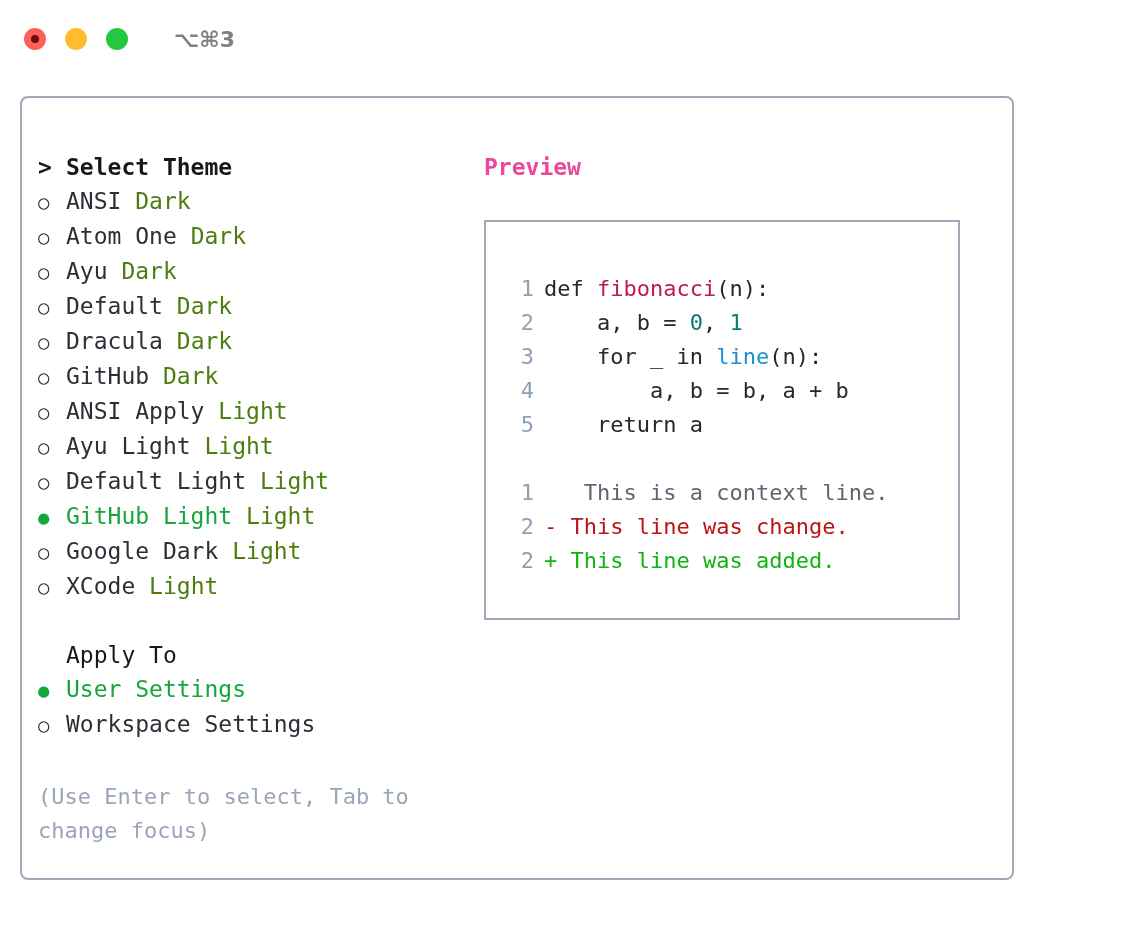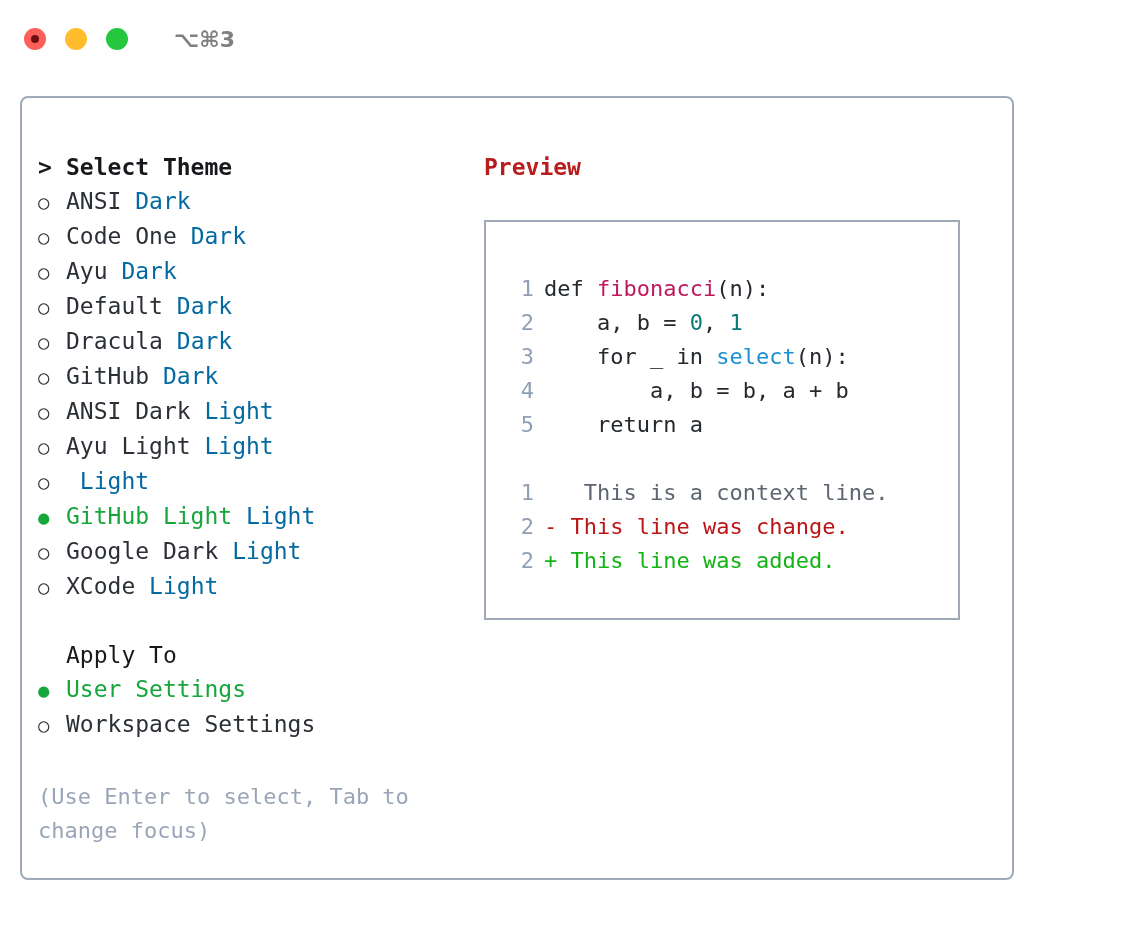--- a/index.html
+++ b/index.html
@@ -126,21 +126,21 @@
     flex: none;
     font-size: 19px;
     line-height: 34px;
     color: #2b2f36;
   }
   .bullet-sel { color: #16a63c; }
   .bullet-none { color: transparent; }
 
   .theme-name { color: #2b2f36; }
   .theme-name.selected { color: #16a63c; }
-  .theme-badge { color: #0369a1; }
+  .theme-badge { color: #4d7c0f; }
 
   .section-gap { height: 34px; }
 
   .apply-header {
     font-size: 23px;
     color: #16181c;
     line-height: 34px;
     display: flex;
     align-items: center;
     white-space: pre;
@@ -156,21 +156,21 @@
 
   
   .right-col {
     flex: 1;
     padding: 52px 0 0 0;
     box-sizing: border-box;
   }
   .preview-title {
     font-size: 23px;
     font-weight: bold;
-    color: #b91c1c;
+    color: #ec4899;
     line-height: 34px;
     margin-left: 0px;
   }
 
   .preview-box {
     margin-top: 36px;
     width: 476px;
     height: 400px;
     border: 2px solid #9fa9b8;
     box-sizing: border-box;
@@ -224,28 +224,28 @@
 
       <div class="left-col">
 
         <div class="list-header">
           <span class="marker">&gt;</span>
           <span>Select Theme</span>
         </div>
 
         <div id="theme-list">
             <div class="theme-row"><span class="bullet">○</span><span class="theme-name">ANSI</span><span> </span><span class="theme-badge">Dark</span></div>
-            <div class="theme-row"><span class="bullet">○</span><span class="theme-name">Code One</span><span> </span><span class="theme-badge">Dark</span></div>
+            <div class="theme-row"><span class="bullet">○</span><span class="theme-name">Atom One</span><span> </span><span class="theme-badge">Dark</span></div>
             <div class="theme-row"><span class="bullet">○</span><span class="theme-name">Ayu</span><span> </span><span class="theme-badge">Dark</span></div>
             <div class="theme-row"><span class="bullet">○</span><span class="theme-name">Default</span><span> </span><span class="theme-badge">Dark</span></div>
             <div class="theme-row"><span class="bullet">○</span><span class="theme-name">Dracula</span><span> </span><span class="theme-badge">Dark</span></div>
             <div class="theme-row"><span class="bullet">○</span><span class="theme-name">GitHub</span><span> </span><span class="theme-badge">Dark</span></div>
-            <div class="theme-row"><span class="bullet">○</span><span class="theme-name">ANSI Dark</span><span> </span><span class="theme-badge">Light</span></div>
+            <div class="theme-row"><span class="bullet">○</span><span class="theme-name">ANSI Apply</span><span> </span><span class="theme-badge">Light</span></div>
             <div class="theme-row"><span class="bullet">○</span><span class="theme-name">Ayu Light</span><span> </span><span class="theme-badge">Light</span></div>
-            <div class="theme-row"><span class="bullet">○</span><span> </span><span class="theme-badge">Light</span></div>
+            <div class="theme-row"><span class="bullet">○</span><span class="theme-name">Default Light</span><span> </span><span class="theme-badge">Light</span></div>
             <div class="theme-row"><span class="bullet bullet-sel">●</span><span class="theme-name selected">GitHub Light</span><span> </span><span class="theme-badge">Light</span></div>
             <div class="theme-row"><span class="bullet">○</span><span class="theme-name">Google Dark</span><span> </span><span class="theme-badge">Light</span></div>
             <div class="theme-row"><span class="bullet">○</span><span class="theme-name">XCode</span><span> </span><span class="theme-badge">Light</span></div>
           </div>
 
         <div class="section-gap"></div>
 
         <div class="apply-header">
           <span class="bullet bullet-none">○</span>
           <span>Apply To</span>
@@ -259,21 +259,21 @@
         <div class="hint-block">(Use Enter to select, Tab to change focus)</div>
       </div>
 
       <div class="right-col">
         <div class="preview-title">Preview</div>
 
         <div class="preview-box">
           <div id="code-block">
               <div class="code-line"><span class="lineno">1</span><span class="tok-def">def </span><span class="tok-fn">fibonacci</span><span class="code-text">(n):</span></div>
               <div class="code-line"><span class="lineno">2</span><span class="code-text">    a, b = </span><span class="tok-num">0</span><span class="code-text">, </span><span class="tok-num">1</span></div>
-              <div class="code-line"><span class="lineno">3</span><span class="code-text">    for _ in </span><span class="tok-call">select</span><span class="code-text">(n):</span></div>
+              <div class="code-line"><span class="lineno">3</span><span class="code-text">    for _ in </span><span class="tok-call">line</span><span class="code-text">(n):</span></div>
               <div class="code-line"><span class="lineno">4</span><span class="code-text">        a, b = b, a + b</span></div>
               <div class="code-line"><span class="lineno">5</span><span class="code-text">    return a</span></div>
             </div>
           <div class="blank-line"></div>
           <div id="diff-block">
               <div class="code-line"><span class="lineno">1</span><span class="diff-ctx"> </span><span class="diff-ctx">  This is a context line.</span></div>
               <div class="code-line"><span class="lineno">2</span><span class="diff-del">-</span><span class="diff-del"> This line was change.</span></div>
               <div class="code-line"><span class="lineno">2</span><span class="diff-add">+</span><span class="diff-add"> This line was added.</span></div>
             </div>
         </div>

